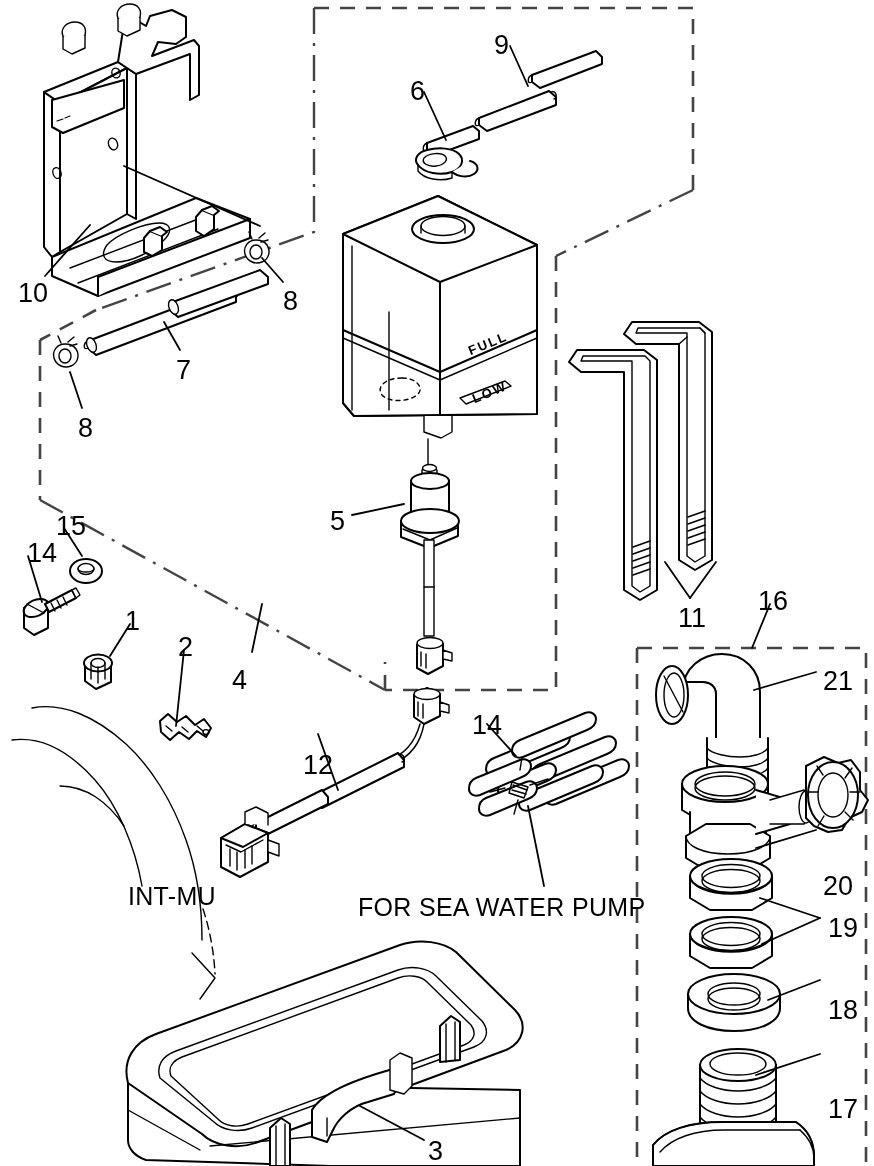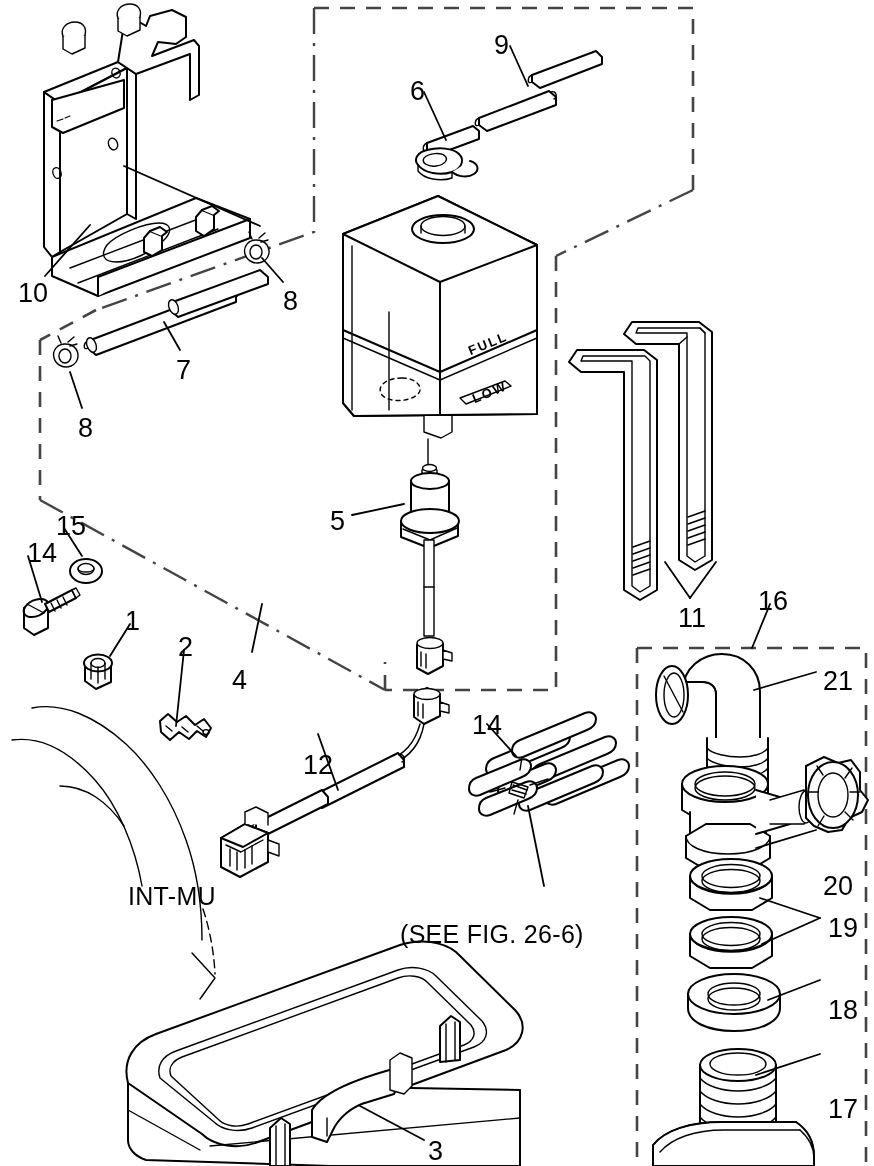--- a/index.html
+++ b/index.html
@@ -405,18 +405,18 @@
 <div class="num" style="left:678px; top:605px;">11</div>
 <div class="num" style="left:758px; top:588px;">16</div>
 <div class="num" style="left:823px; top:668px;">21</div>
 <div class="num" style="left:823px; top:873px;">20</div>
 <div class="num" style="left:828px; top:915px;">19</div>
 <div class="num" style="left:828px; top:977px;margin-top:20px;">18</div>
 <div class="num" style="left:828px; top:1052px;margin-top:44px;">17</div>
 <div class="num" style="left:428px; top:1138px;">3</div>
 
 <div class="cap" style="left:100px; top:882px;margin-left:28px;">INT-MU</div>
-<div class="cap" style="left:400px; top:920px;">(SEE FIG. 26-6)</div>
+<div class="cap" style="left:358px; top:893px;">FOR SEA WATER PUMP</div>
 
 <div class="tanktxt" style="left:466px; top:344px; font-size:13px; transform:rotate(-22deg); transform-origin:left top; letter-spacing:2px;">FULL</div>
 <div class="tanktxt" style="left:470px; top:392px; font-size:13px; transform:rotate(-22deg); transform-origin:left top; letter-spacing:2px;">LOW</div>
 
 </div>
 
 </body></html>

